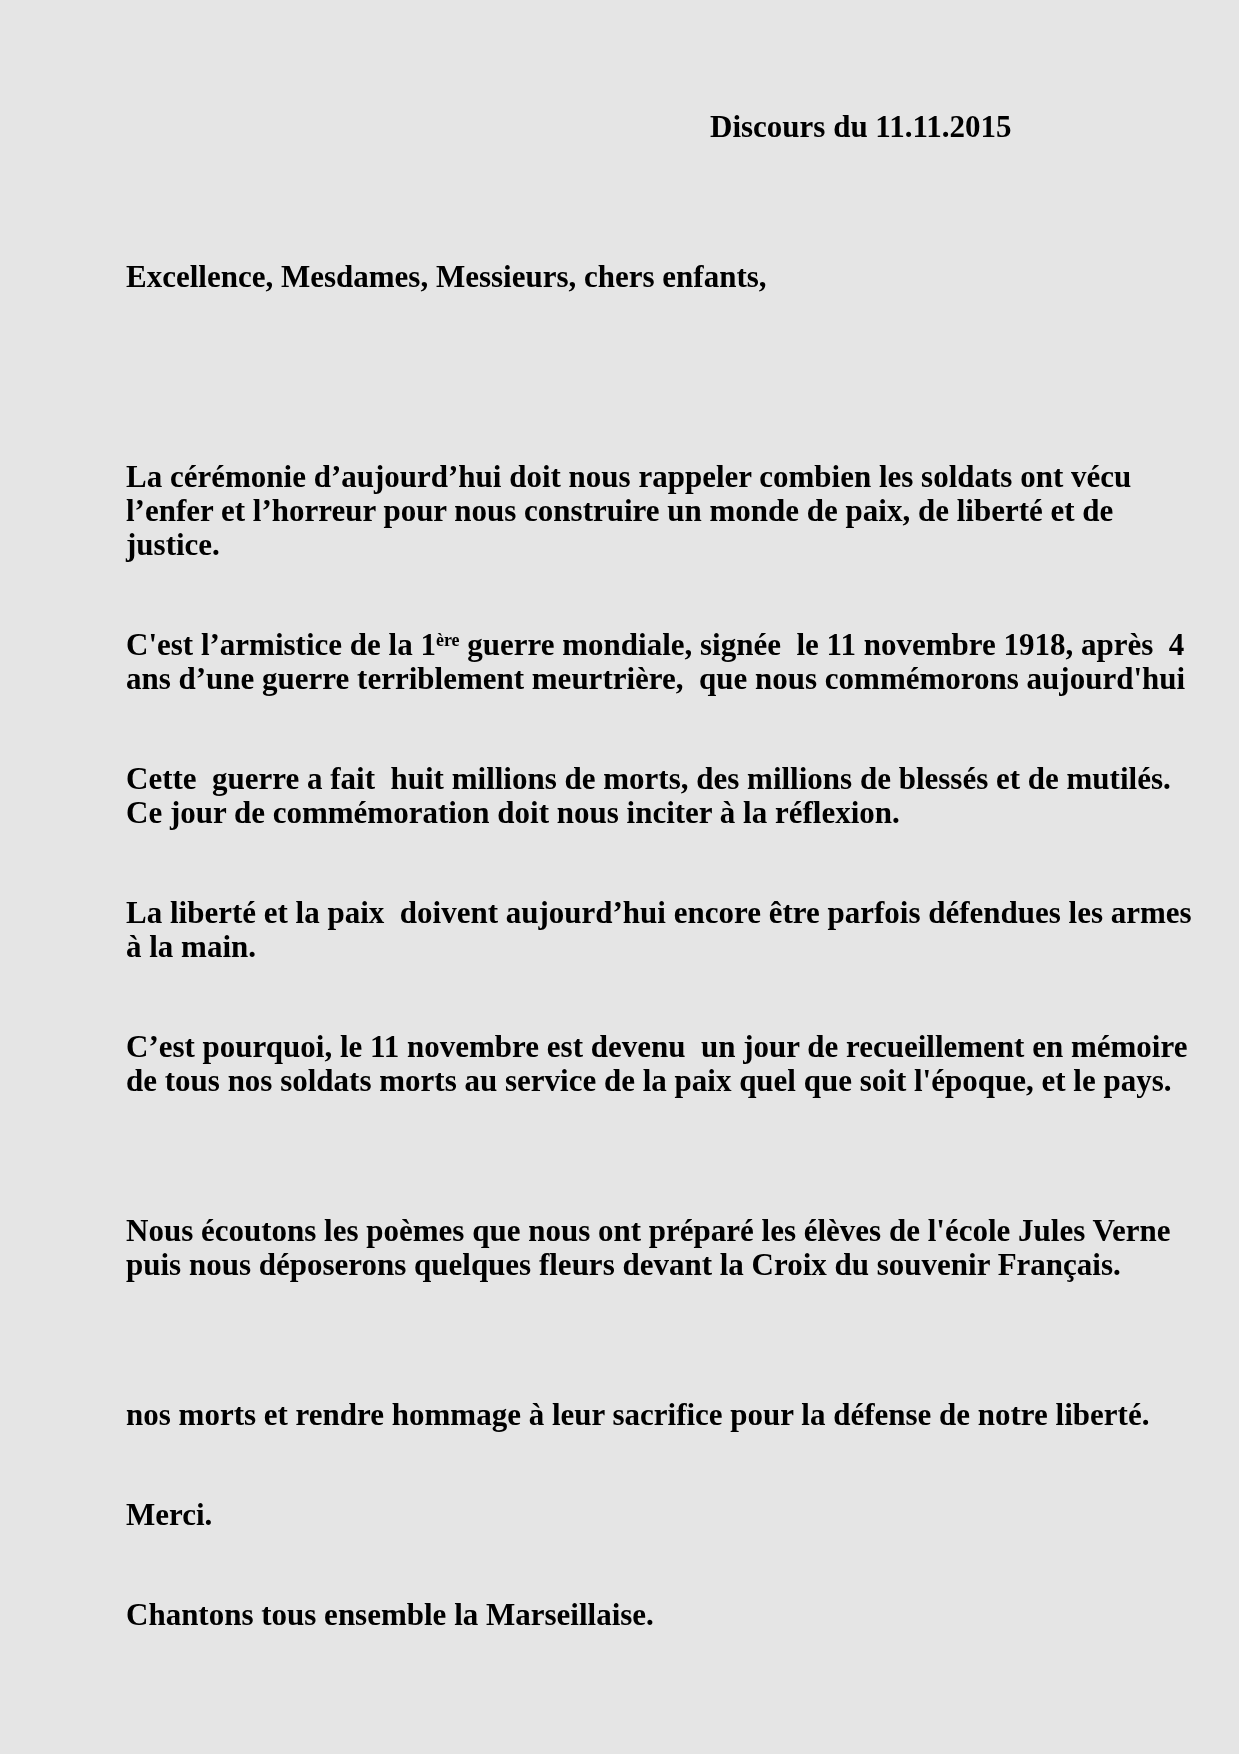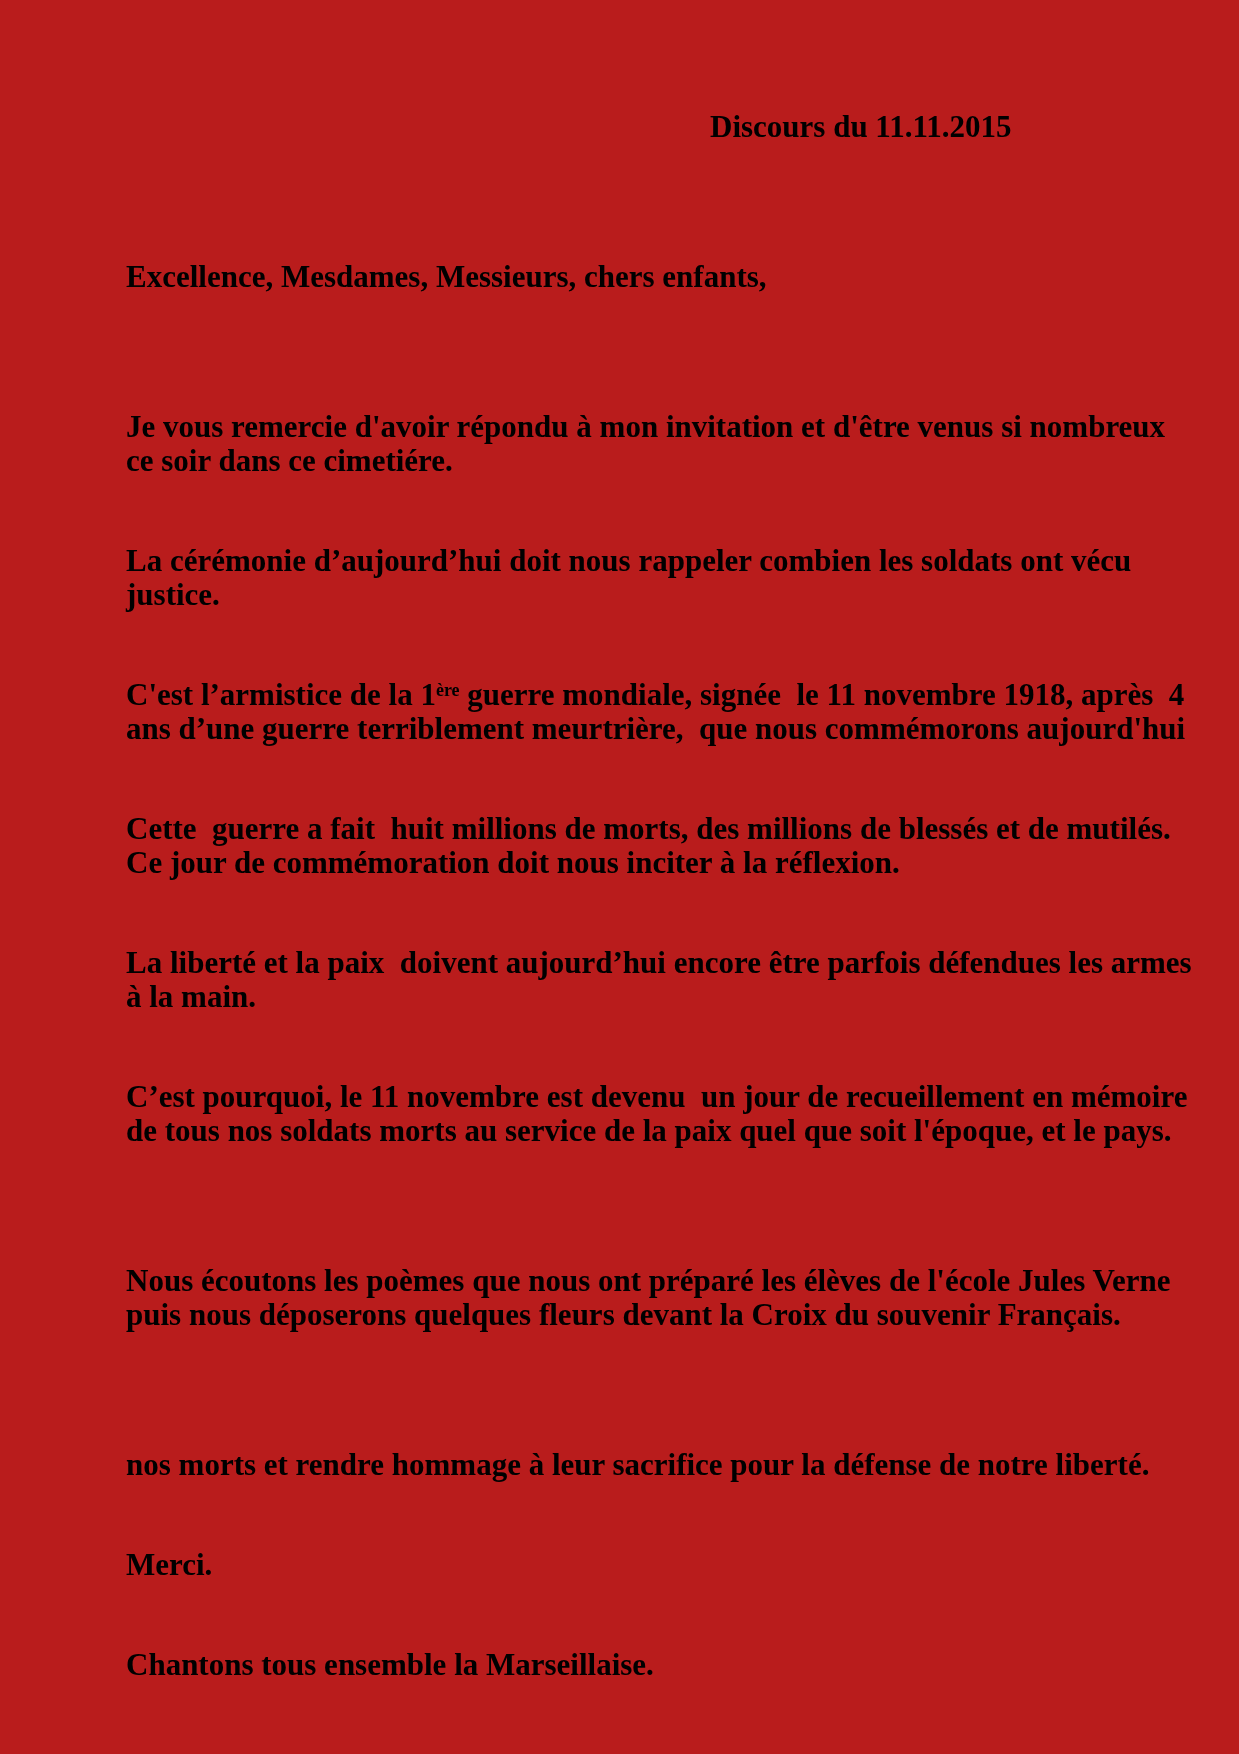--- a/index.html
+++ b/index.html
@@ -4,21 +4,21 @@
 <style>
   html, body {
     margin: 0;
     padding: 0;
     background: #ffffff;
   }
   .page {
     position: relative;
     width: 1239px;
     height: 1754px;
-    background: #b91c1c;
+    background: #e5e5e5;
     overflow: hidden;
     font-family: "Liberation Serif", "DejaVu Serif", serif;
     font-weight: bold;
     color: #000000;
   }
   .content {
     padding: 110px 100px 0 110px;
   }
   .line {
     white-space: pre;
@@ -54,28 +54,25 @@
         <div class="paragraph">
           <div class="line">Excellence, Mesdames, Messieurs, chers enfants,</div>
         </div>
         <div class="paragraph">
           <div class="line"></div>
         </div>
         <div class="paragraph">
           <div class="line"></div>
         </div>
         <div class="paragraph">
-          <div class="line">Je vous remercie d'avoir répondu à mon invitation et d'être venus si nombreux</div>
-          <div class="line">ce soir dans ce cimetiére.</div>
-        </div>
-        <div class="paragraph">
           <div class="line"></div>
         </div>
         <div class="paragraph">
           <div class="line">La cérémonie d’aujourd’hui doit nous rappeler combien les soldats ont vécu</div>
+          <div class="line">l’enfer et l’horreur pour nous construire un monde de paix, de liberté et de</div>
           <div class="line">justice.</div>
         </div>
         <div class="paragraph">
           <div class="line"></div>
         </div>
         <div class="paragraph">
           <div class="line">C'est l’armistice de la 1<span class="sup">ère</span> guerre mondiale, signée  le 11 novembre 1918, après  4</div>
           <div class="line">ans d’une guerre terriblement meurtrière,  que nous commémorons aujourd'hui</div>
         </div>
         <div class="paragraph">

